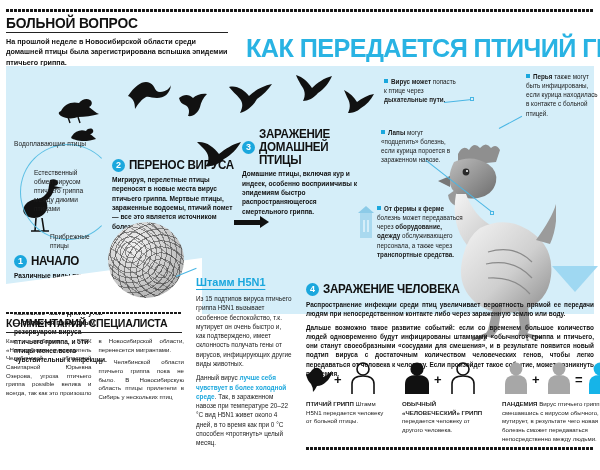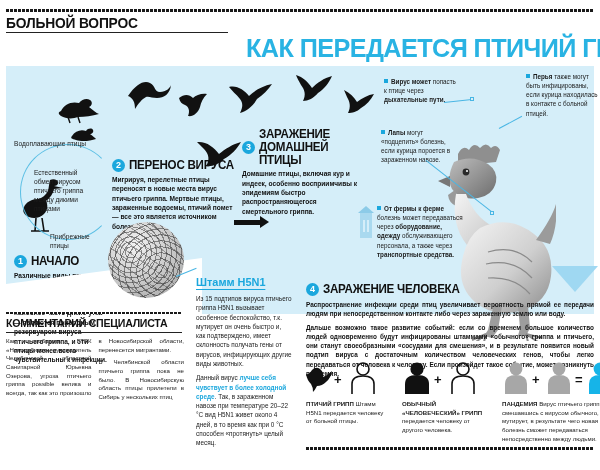--- a/index.html
+++ b/index.html
@@ -158,20 +158,21 @@
   }
 </style>
 </head>
 <body>
 
 <div id="page">
 
   <div class="top-rule"></div>
   <div class="kicker">БОЛЬНОЙ ВОПРОС</div>
   <div class="kicker-rule"></div>
+  <div class="deck">На прошлой неделе в Новосибирской области среди домашней птицы была зарегистрирована вспышка эпидемии птичьего гриппа.</div>
   <div class="headline">КАК ПЕРЕДАЕТСЯ ПТИЧИЙ ГРИПП</div>
 
   <div class="panel">
 
     <div class="bird" style="left:120px; top:14px;">
       <svg width="46" height="30" viewBox="0 0 46 30">
           <path fill="#111" d="M2 16 C10 4 18 0 24 3 C30 6 28 12 34 12 C40 12 44 8 45 5 C44 14 38 18 31 18 C26 18 23 16 20 17 C16 19 12 24 9 29 C9 22 7 18 2 16 Z"></path>
         </svg>
     </div>
     <div class="bird" style="left:170px; top:26px;">

